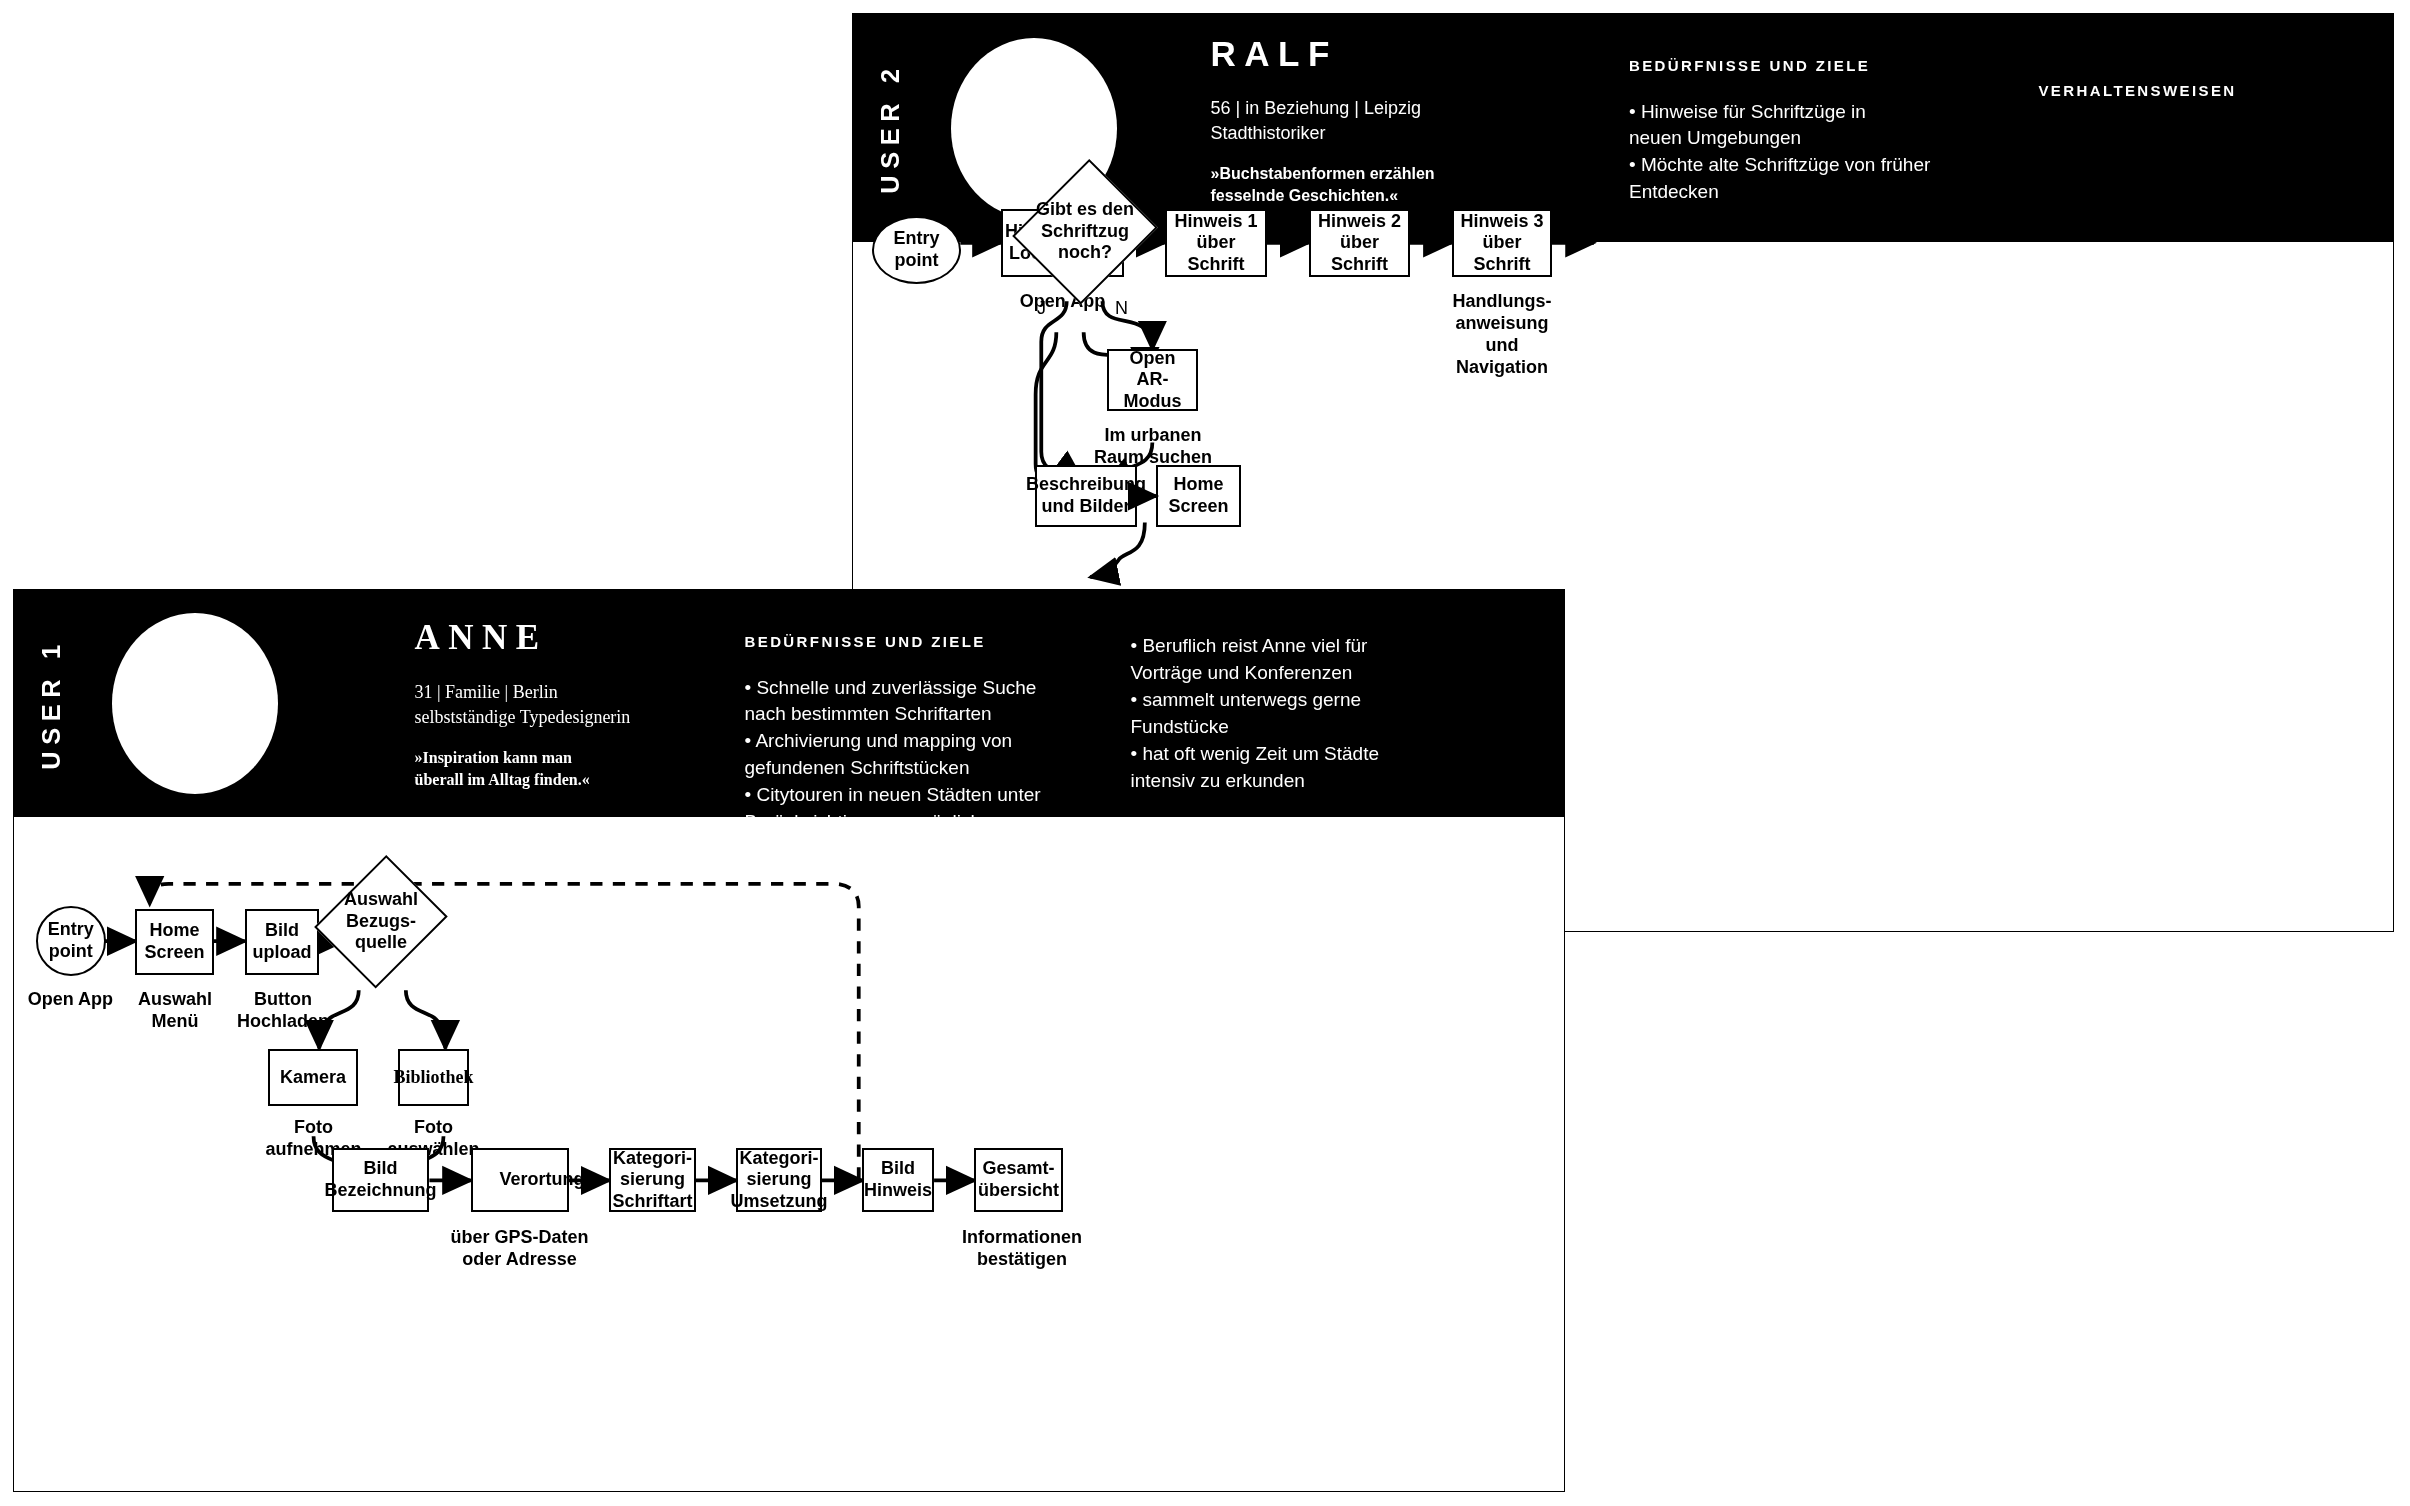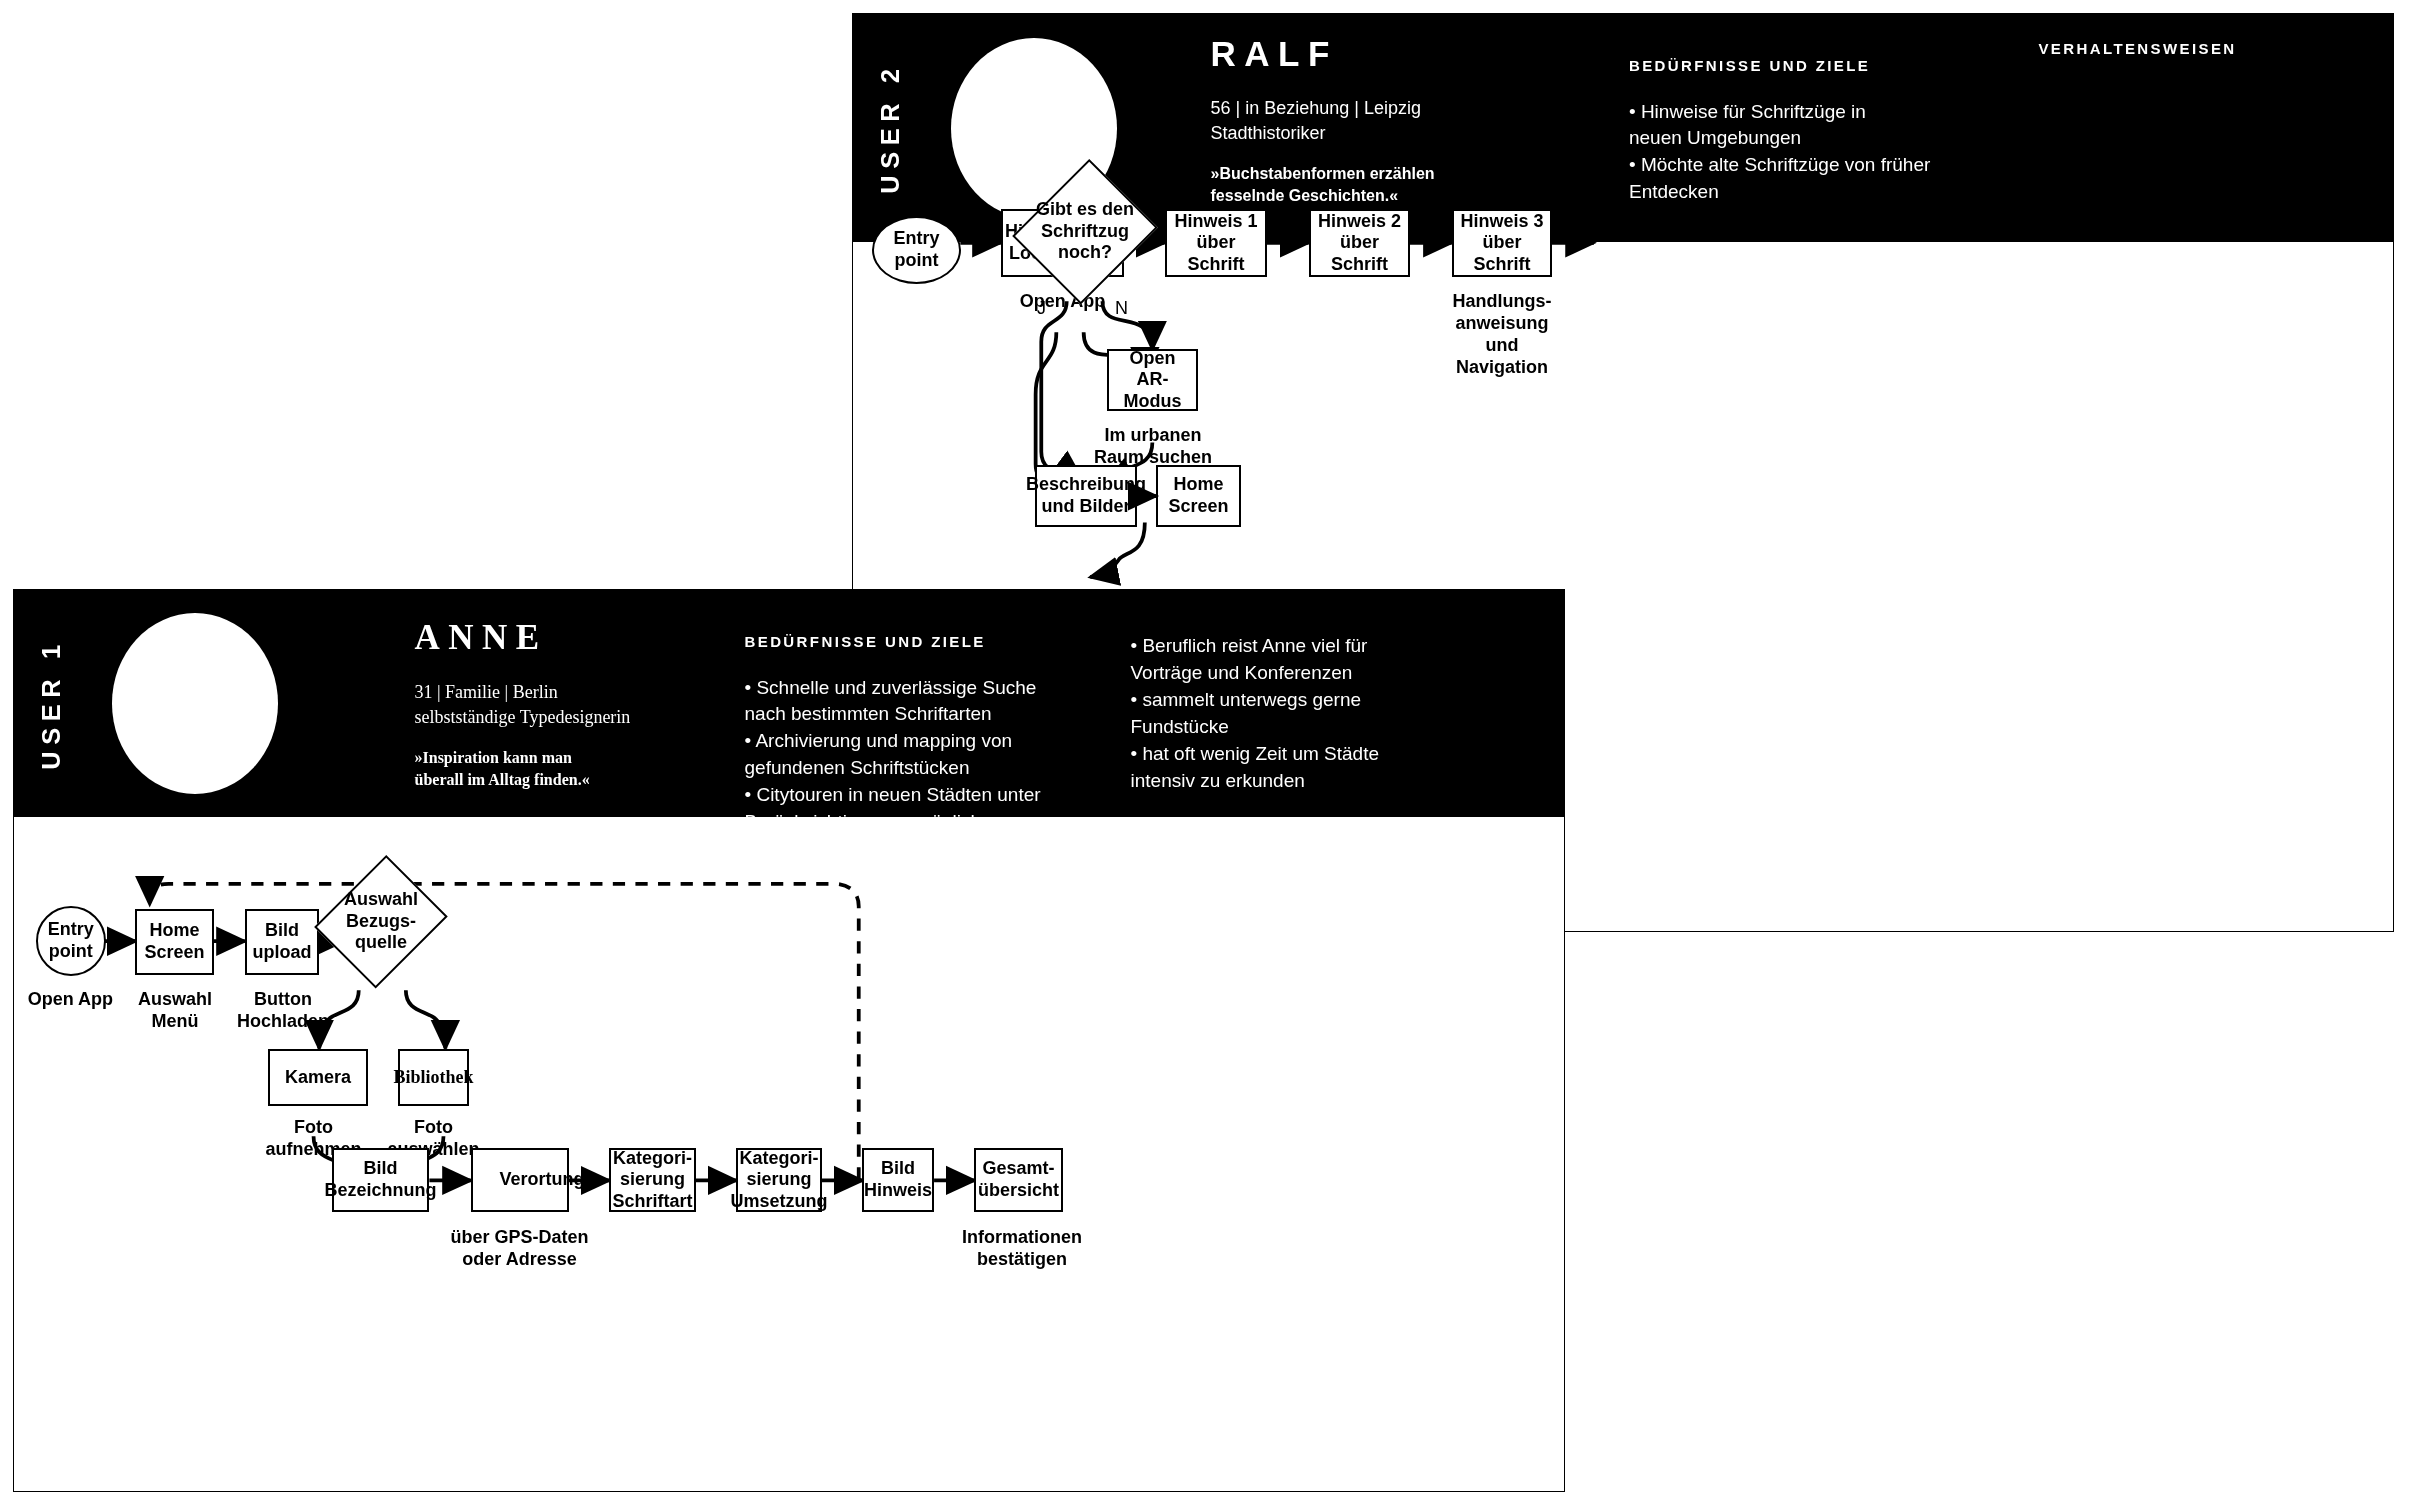--- a/index.html
+++ b/index.html
@@ -61,21 +61,21 @@
     </div>
     <div class="pcol" style="width:395px;margin-left:47px;padding-top:43px;">
       <div class="colhead">BEDÜRFNISSE UND ZIELE</div>
       <div class="bullets">
         <div>• Hinweise für Schriftzüge in
 neuen Umgebungen
 • Möchte alte Schriftzüge von früher
 Entdecken</div>
       </div>
     </div>
-    <div class="pcol" style="width:377px;margin-left:38px;padding-top:26px;">
+    <div class="pcol" style="width:377px;margin-left:38px;padding-top:68px;">
       <div class="colhead">VERHALTENSWEISEN</div>
     </div>
   </div>
 
   <svg class="wires" width="1542" height="919" viewBox="0 0 1638 976">
     <defs>
       <marker id="ah" markerWidth="9" markerHeight="9" refX="7.6" refY="4.5" orient="auto">
         <path d="M0,0.6 L8.4,4.5 L0,8.4 Z" fill="#000"></path>
       </marker>
     </defs>
@@ -266,21 +266,21 @@
   <div class="caption" style="left:210px;top:399px;width:118px;">Button
 Hochladen</div>
 
   <div class="diamond" style="left:308px;top:262px;width:118px;height:139px;">
     <div class="dshape"></div>
     <div class="dlabel">Auswahl
 Bezugs-
 quelle</div>
   </div>
 
-  <div class="node" style="left:254px;top:459px;width:100px;height:57px;">Kamera</div>
+  <div class="node" style="left:254px;top:459px;width:90px;height:57px;">Kamera</div>
   <div class="caption" style="left:240px;top:527px;width:119px;">Foto
 aufnehmen</div>
 
   <div class="node" style="left:384px;top:459px;width:71px;height:57px;font-family:Liberation Serif, serif;">Bibliothek</div>
   <div class="caption" style="left:367px;top:527px;width:105px;">Foto
 auswählen</div>
 
   <div class="node" style="left:318px;top:558px;width:97px;height:64px;">Bild
 Bezeichnung</div>
 

